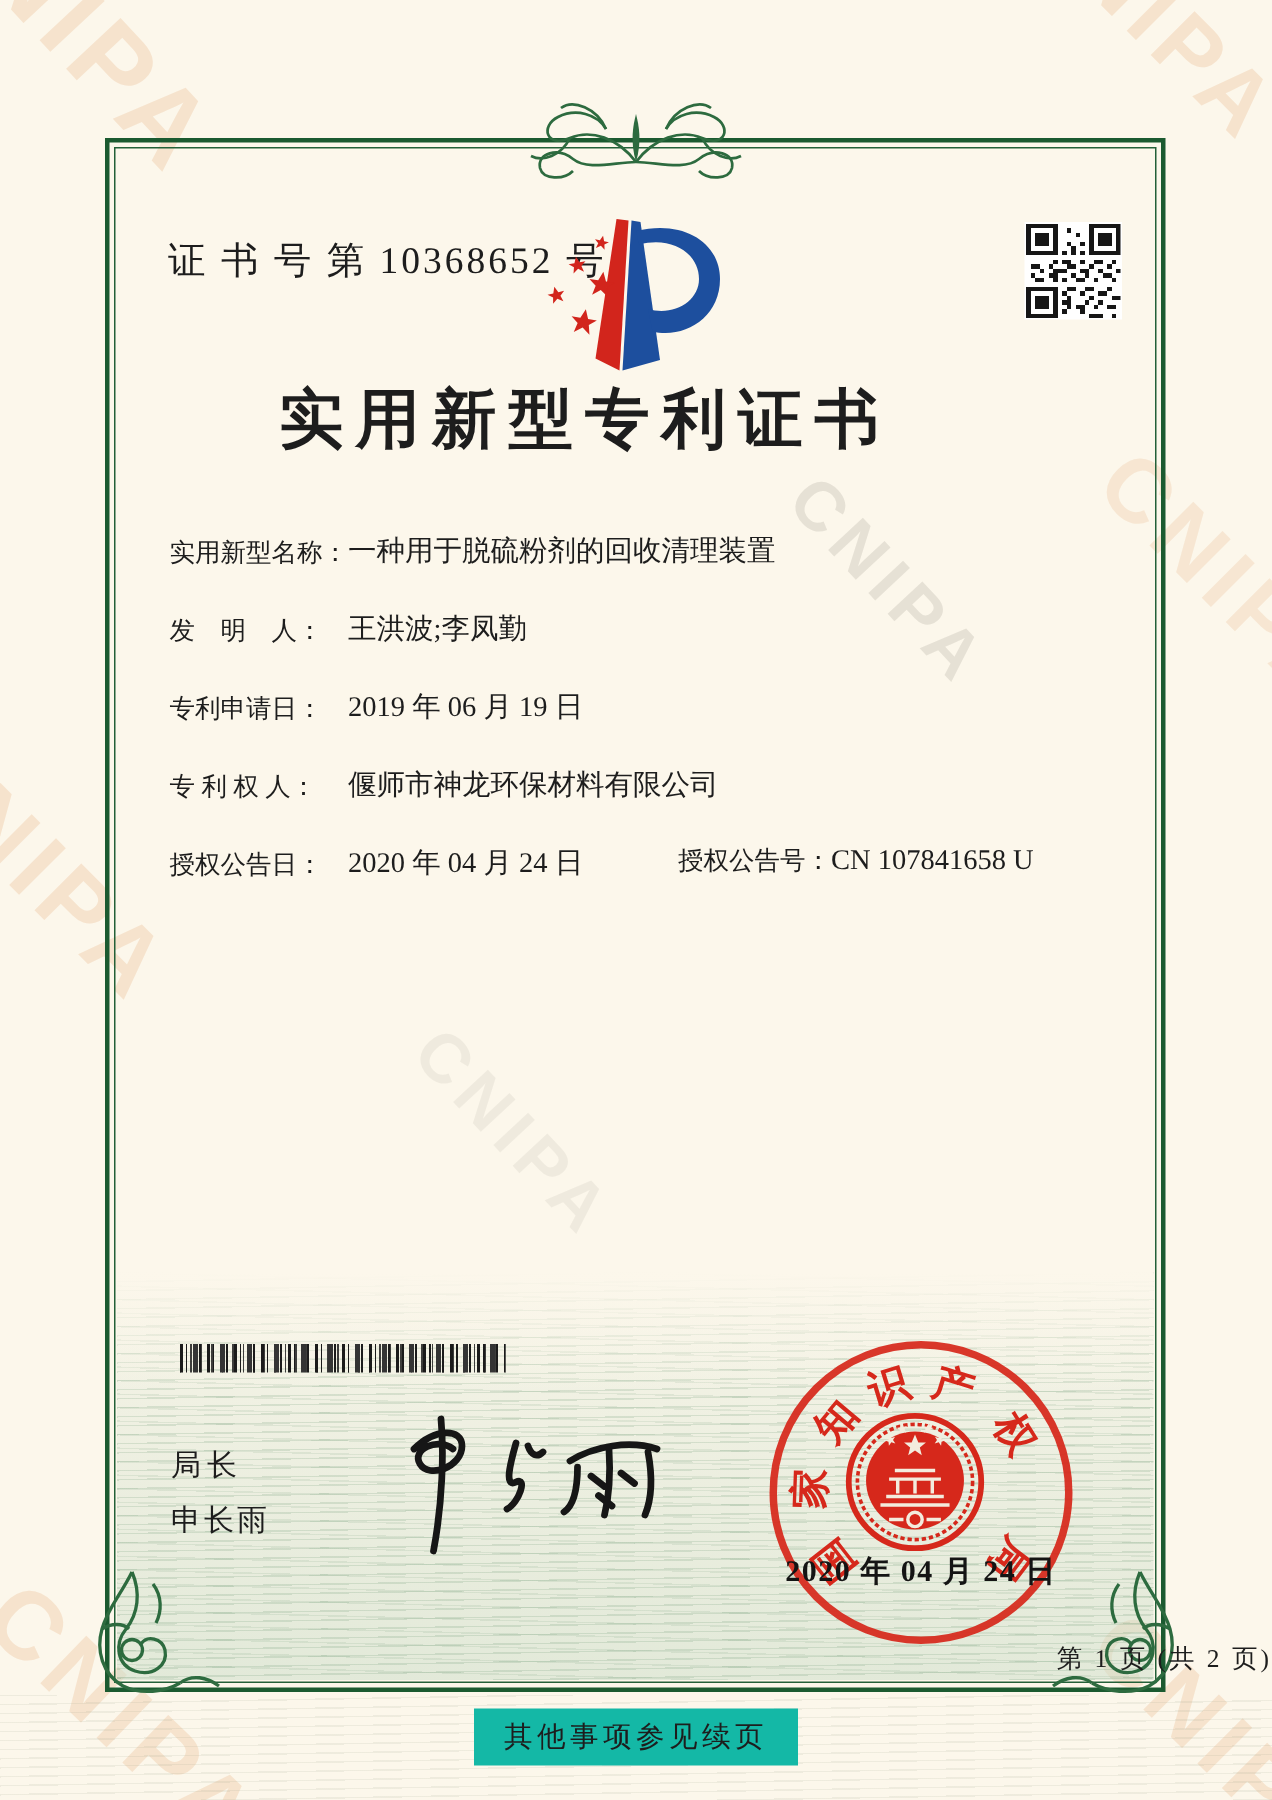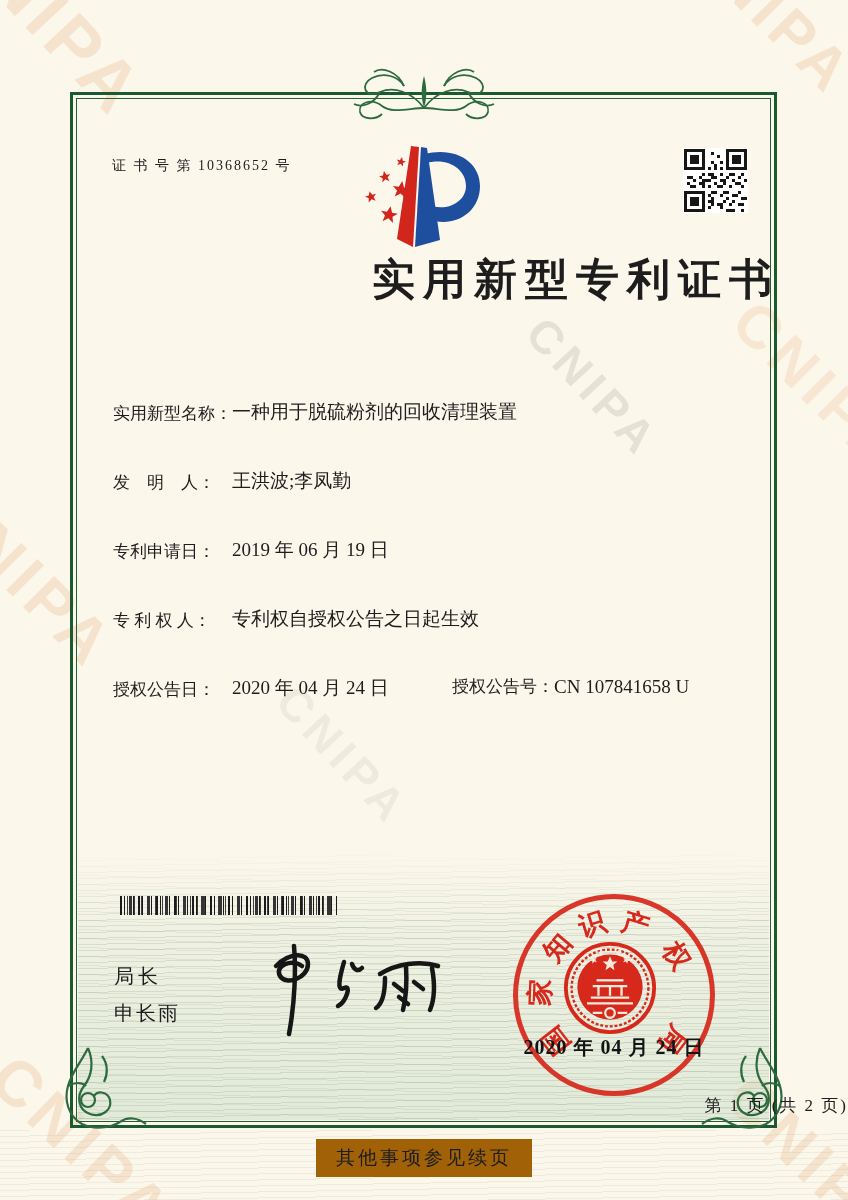--- a/index.html
+++ b/index.html
@@ -34,27 +34,27 @@
   .strip{position:absolute;left:0;top:1130px;width:848px;height:70px;z-index:1;
     background:
       repeating-linear-gradient(179deg, rgba(140,150,125,.12) 0 1px, rgba(0,0,0,0) 1px 6px);}
 
   .orn-top{position:absolute;left:334px;top:62px;z-index:3;}
   .orn-corner{position:absolute;z-index:3;}
   .orn-bl{left:58px;top:1042px;}
   .orn-br{left:698px;top:1042px;transform:scaleX(-1);}
 
   
-  .cert-no{position:absolute;left:112px;top:157px;font-size:14px;letter-spacing:2px;z-index:4;}
+  .cert-no{position:absolute;left:112px;top:157px;font-size:25px;letter-spacing:2px;z-index:4;}
   .logo{position:absolute;left:356px;top:142px;z-index:4;}
   .qr{position:absolute;left:683px;top:148px;z-index:4;background:#fff;padding:1px;}
-  .title{position:absolute;left:0;top:251px;width:780px;text-align:right;font-size:43px;
+  .title{position:absolute;left:0;top:251px;width:780px;text-align:center;font-size:43px;
          font-weight:bold;letter-spacing:8px;z-index:4;}
   .fields{position:absolute;left:113px;top:354px;width:660px;z-index:4;}
-  .row{position:relative;height:24px;margin-bottom:28px;font-size:19px;white-space:nowrap;margin-top:45px;}
+  .row{position:relative;height:24px;margin-bottom:28px;font-size:19px;white-space:nowrap;}
   .row .lbl{display:inline-block;width:119px;font-size:17px;vertical-align:bottom;}
   .row .val{font-size:19px;}
   .pair2{position:absolute;left:339px;top:0;}
   .paras{position:absolute;left:113px;top:700px;width:642px;font-size:19px;line-height:28px;
          text-align:justify;z-index:4;}
   .paras p{margin:0;text-indent:2em;}
 
   .barcode{position:absolute;left:120px;top:896px;width:217px;height:19px;z-index:4;
     background:
       repeating-linear-gradient(90deg,#1b1b1b 0 2px,rgba(0,0,0,0) 2px 4px,#1b1b1b 4px 5px,
@@ -77,21 +77,21 @@
   .sc3{transform:translate(-50%,-50%) rotate(-17deg)  translateY(-74px);}
   .sc4{transform:translate(-50%,-50%) rotate(17deg)   translateY(-74px);}
   .sc5{transform:translate(-50%,-50%) rotate(58deg)   translateY(-74px);}
   .sc6{transform:translate(-50%,-50%) rotate(127deg)  translateY(-74px);}
   .emblem{position:absolute;left:49px;top:42px;}
   .seal-date{position:absolute;left:-4px;top:140px;width:210px;text-align:center;
              font-size:20px;font-weight:600;color:#141414;letter-spacing:1px;}
 
   .page-no{position:absolute;left:0;top:1094px;width:848px;text-align:right;font-size:17px;
            letter-spacing:2px;z-index:4;}
-  .note-box{position:absolute;left:50%;transform:translateX(-50%);top:1139px;background:#a16207;
+  .note-box{position:absolute;left:50%;transform:translateX(-50%);top:1139px;background:#14b8a6;
             padding:6px 20px;font-size:19px;letter-spacing:3px;z-index:4;}
 </style>
 </head>
 <body>
 
 <div class="page">
 
   <div class="wm wm-pink wm1">CNIPA</div>
   <div class="wm wm-pink wm2">CNIPA</div>
   <div class="wm wm-pink wm3">CNIPA</div>
@@ -181,21 +181,21 @@
     <div class="row">
       <span class="lbl">实用新型名称：</span><span class="val">一种用于脱硫粉剂的回收清理装置</span>
     </div>
     <div class="row">
       <span class="lbl">发　明　人：</span><span class="val">王洪波;李凤勤</span>
     </div>
     <div class="row">
       <span class="lbl">专利申请日：</span><span class="val">2019 年 06 月 19 日</span>
     </div>
     <div class="row">
-      <span class="lbl">专 利 权 人：</span><span class="val">专利权自授权公告之日起生效</span>
+      <span class="lbl">专 利 权 人：</span><span class="val">偃师市神龙环保材料有限公司</span>
     </div>
     <div class="row">
       <span class="lbl">授权公告日：</span><span class="val">2020 年 04 月 24 日</span>
       <span class="pair2">
         <span class="lbl" style="width:auto">授权公告号：</span><span class="val">CN 107841658 U</span>
       </span>
     </div>
   </div>
 
   <div class="paras">

